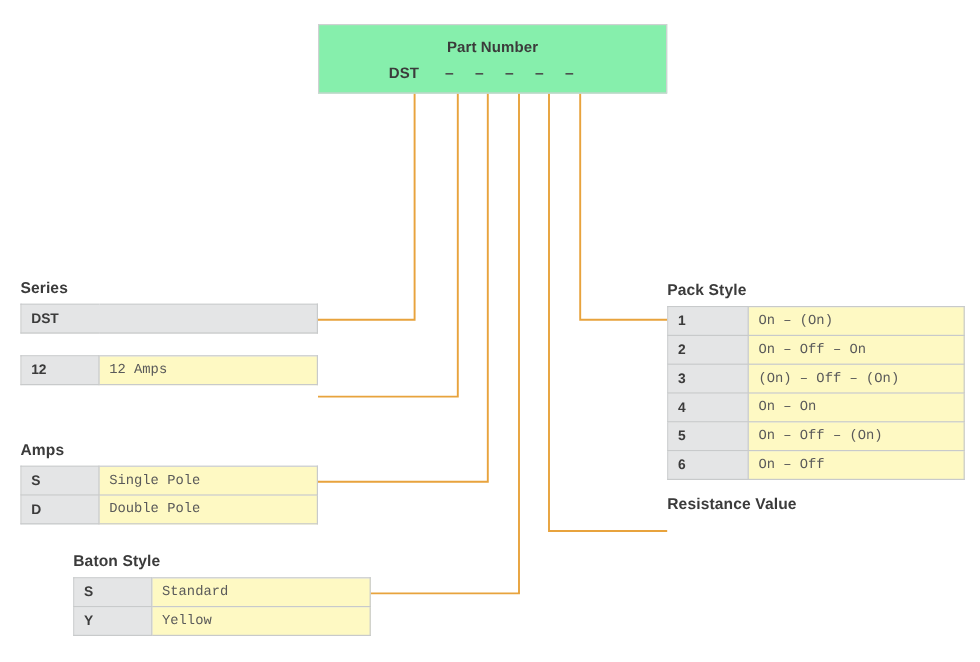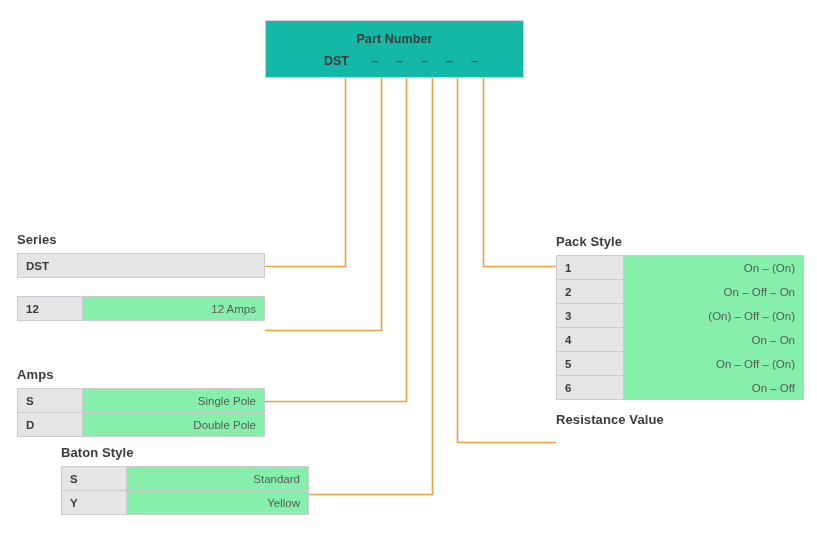--- a/index.html
+++ b/index.html
@@ -26,23 +26,23 @@
     width: 817px;
     height: 552px;
     pointer-events: none;
   }
 
   
   .pn-box {
     position: absolute;
     left: 265px;
     top: 20px;
-    width: 259px;
+    width: 291px;
     height: 58px;
-    background: #14b8a6;
+    background: #86efac;
     border: 1px solid #cfd1d2;
     box-sizing: border-box;
   }
   .pn-title {
     position: absolute;
     left: 0;
     right: 0;
     top: 11px;
     text-align: center;
     font-size: 12.5px;
@@ -101,23 +101,24 @@
     height: 24px;
     box-sizing: border-box;
   }
   td.code {
     background: #e4e5e6;
     font-weight: bold;
     color: #3b3b3b;
     text-align: left;
   }
   td.desc {
-    background: #86efac;
+    background: #fef9c3;
     color: #5a5a5a;
-    text-align: right;
+    text-align: left;
+    font-family: Liberation Mono, monospace;
   }
   td.code-full {
     background: #e4e5e6;
     font-weight: bold;
     color: #3b3b3b;
     text-align: left;
   }
 
   
   .left-table { width: 247px; }
@@ -126,21 +127,21 @@
 
   
   .right-table { width: 247px; }
   .right-table col.c1 { width: 67px; }
   .right-table col.c2 { width: 180px; }
 
   
   #sec-series         { left: 17px;  top: 232px; }
   #sec-current-rating { left: 17px;  top: 296px; }
   #sec-poles          { left: 17px;  top: 367px; }
-  #sec-baton-style    { left: 17px;  top: 445px; padding-left: 44px; }
+  #sec-baton-style    { left: 17px;  top: 460px; padding-left: 44px; }
   #sec-pack-style     { left: 556px; top: 234px; }
   #sec-resistance     { left: 556px; top: 412px; }
 </style>
 </head>
 <body>
 
 <svg id="connectors" viewBox="0 0 817 552" width="817" height="552">
   <g fill="none" stroke="#e8a33d" stroke-width="1.6">
     <path d="M345.5 78 L345.5 266.5 L265 266.5"></path>
     <path d="M381.5 78 L381.5 330.5 L265 330.5"></path>

